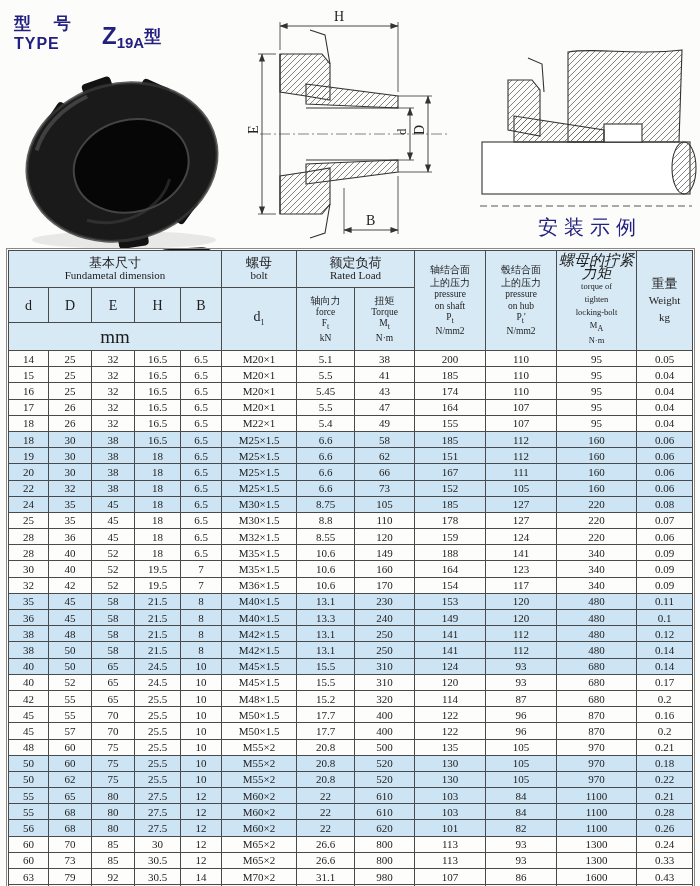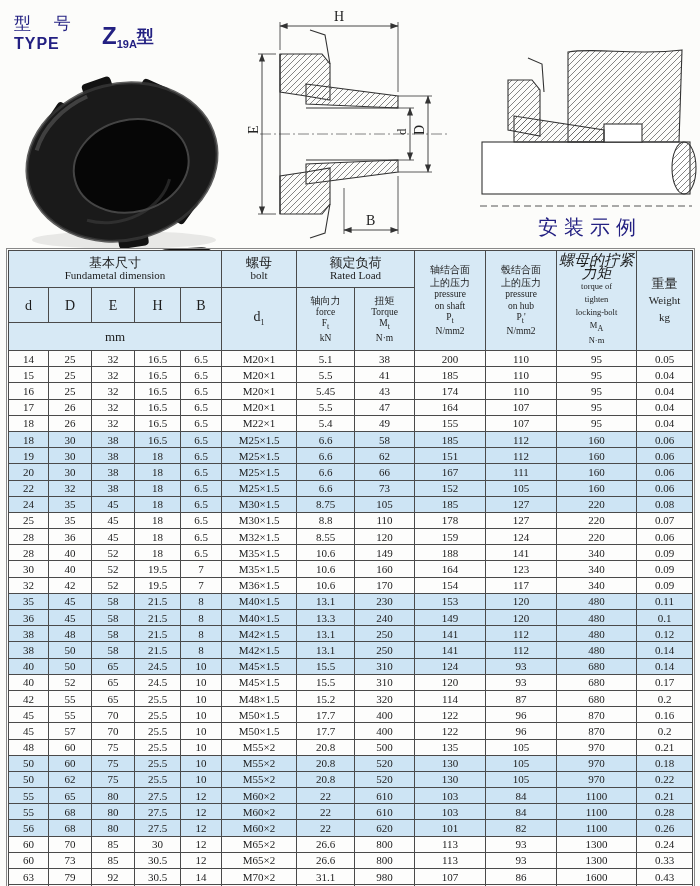--- a/index.html
+++ b/index.html
@@ -1,26 +1,26 @@
 <!DOCTYPE html>
 <html><head>
 <meta charset="utf-8">
 <style>
   html,body{margin:0;padding:0;background:#ffffff;}
   .page{position:relative;width:700px;height:886px;background:#fcfcfa;overflow:hidden;
         font-family:"Liberation Serif","DejaVu Serif",serif;color:#1c1c1c;}
 
   
   .title-block{position:absolute;left:14px;top:12px;color:#232082;}
-  .title-cn{font-family:"Liberation Sans","DejaVu Sans",sans-serif;font-weight:normal;font-size:17px;letter-spacing:9px;}
+  .title-cn{font-family:"Liberation Sans","DejaVu Sans",sans-serif;font-weight:bold;font-size:17px;letter-spacing:9px;}
   .title-en{font-family:"Liberation Sans","DejaVu Sans",sans-serif;font-weight:bold;font-size:16px;letter-spacing:1px;}
   .model-block{position:absolute;left:102px;top:22px;color:#232082;
                font-family:"Liberation Sans","DejaVu Sans",sans-serif;font-weight:bold;}
   .model-z{font-size:24px;}
-  .model-sub{font-size:11px;vertical-align:-4px;text-align:right;}
+  .model-sub{font-size:15px;vertical-align:-4px;text-align:right;}
   .model-suffix{font-size:17px;vertical-align:2px;}
 
   .photo-wrap{position:absolute;left:4px;top:50px;width:240px;height:200px;}
   .photo-watermark{position:absolute;left:52px;top:196px;font-family:"Liberation Sans",sans-serif;
                    font-size:15px;font-weight:bold;color:rgba(125,128,132,.85);letter-spacing:3px;font-style:italic;}
   .photo-logo{position:absolute;left:152px;top:198px;width:62px;height:42px;background:#141414;
               border-radius:10px 16px 12px 18px;display:flex;align-items:center;justify-content:center;
               color:#f2f2f2;font-weight:bold;font-size:19px;letter-spacing:2px;transform:rotate(-3deg);}
 
   .cross-wrap{position:absolute;left:246px;top:6px;width:222px;height:242px;}
@@ -30,21 +30,21 @@
 
   svg text{font-family:"Liberation Serif",serif;}
 
   
   table.spec{position:absolute;left:8px;top:250px;width:684px;border-collapse:collapse;table-layout:fixed;
              border:1.5px solid #222;outline:1px solid #888;outline-offset:1px;background:#fff;}
   .spec th,.spec td{border:1px solid #4a4a4a;text-align:center;vertical-align:middle;padding:0;overflow:hidden;}
   .spec thead th{background:#d7e9f5;font-weight:normal;line-height:13px;}
   .hr1 th{height:36px;}
   .hr2 th{height:34px;}
-  .hr3 th{height:27px;font-size:13px;margin-left:20px;}
+  .hr3 th{height:27px;font-size:19px;margin-left:20px;}
   .h-cn{font-size:13px;}
   .h-en{font-size:11px;}
   .h-sm .h-cn{font-size:10px;}
   .h-sm .h-en{font-size:9.5px;line-height:11.5px;text-align:center;}
   .h-xs{line-height:11.5px;}
   .h-xs .h-cn{font-size:15px;font-style:italic;}
   .h-xs .h-en{font-size:8.5px;font-family:Liberation Serif, serif;}
   .letter-cell{font-size:14px;}
   .d1-cell{font-size:14px;}
   sub{font-size:8px;}

